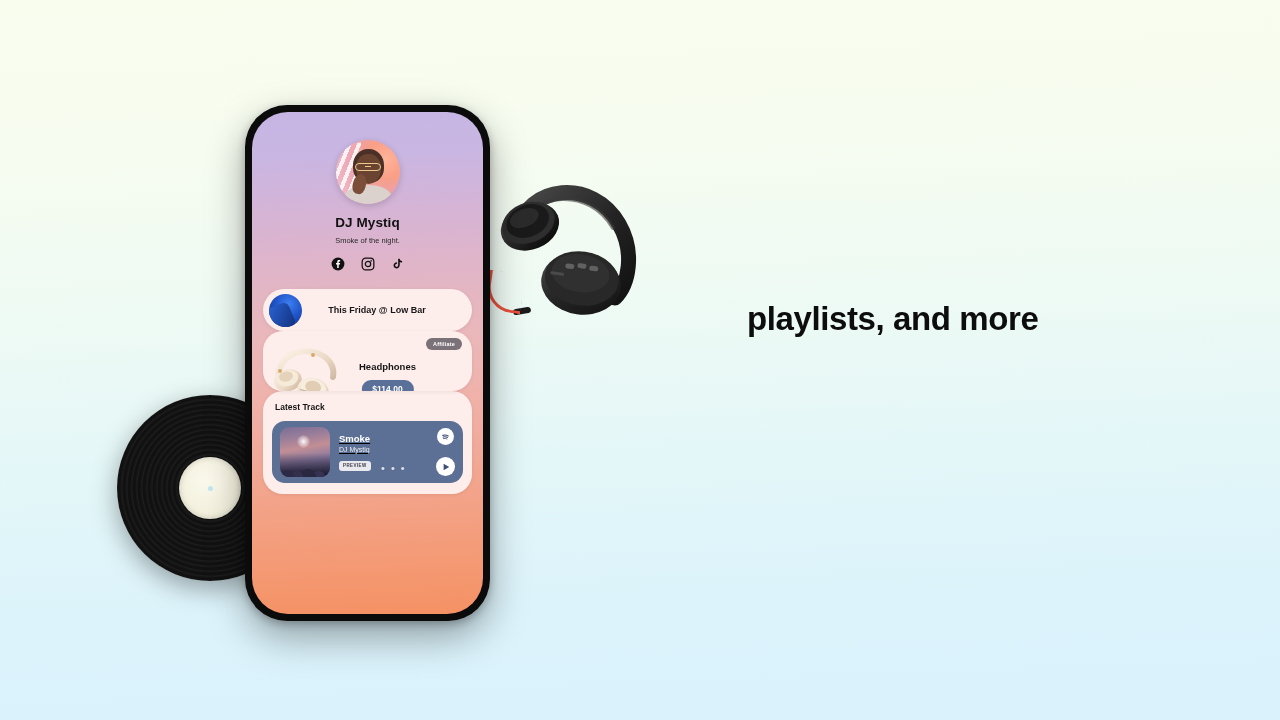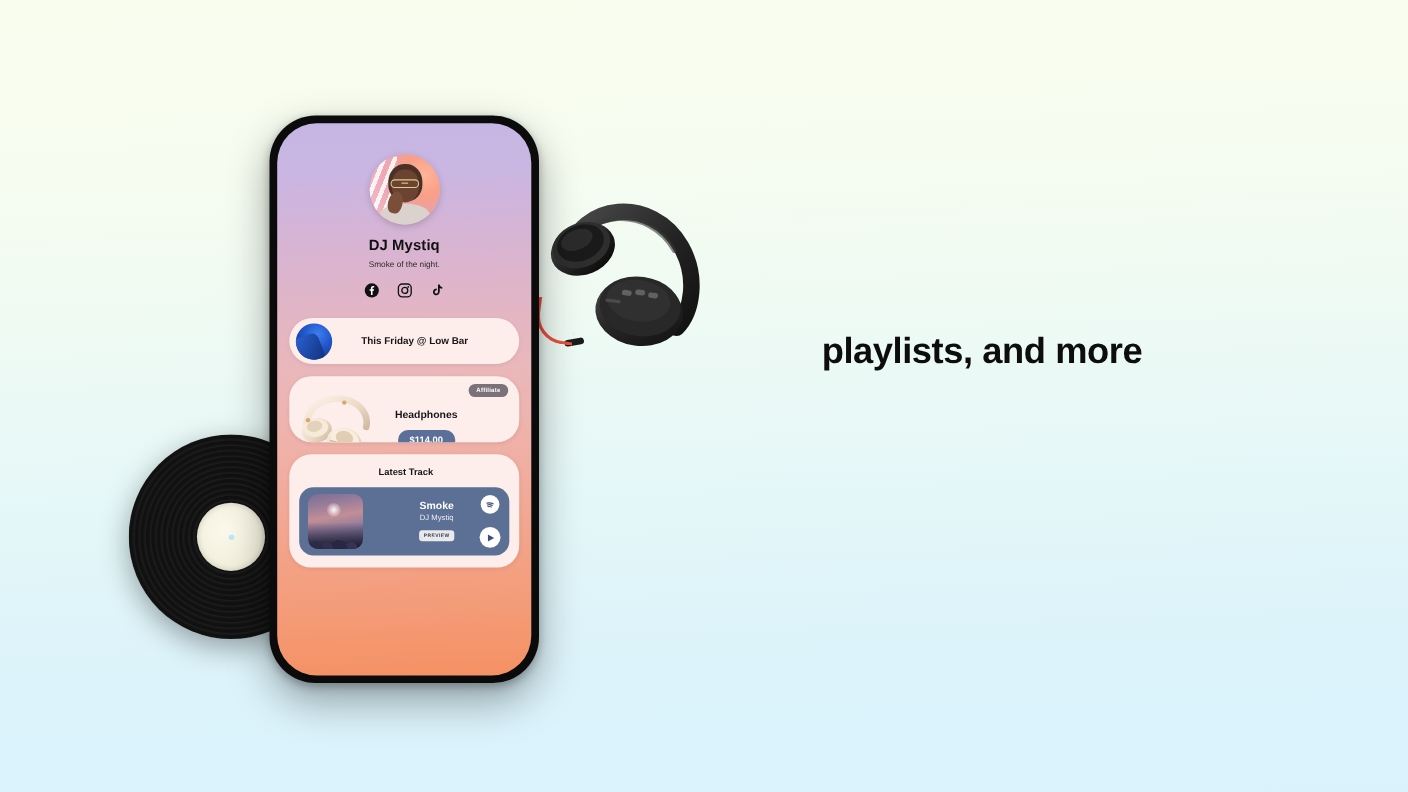--- a/index.html
+++ b/index.html
@@ -93,21 +93,21 @@
     border-radius:50% 50% 40% 40%; background:#7a4e38; transform:rotate(14deg);
   }
 
   .dj-name { text-align:center; margin-top:11px; font-size:13.5px; font-weight:bold; color:#111; letter-spacing:.1px; }
   .dj-bio { text-align:center; margin-top:6px; font-size:7.5px; color:#2a2a2a; }
 
   .socials { display:flex; justify-content:center; gap:16px; margin-top:12px; }
   .socials svg { display:block; }
 
   
-  .cards { margin-top:18px; display:flex; flex-direction:column; gap:11px; }
+  .cards { margin-top:18px; display:flex; flex-direction:column; }
 
   .link-card {
     background:#fdeeec; border-radius:22px; height:42px;
     display:flex; align-items:center; padding:0 6px; position:relative;
     box-shadow:0 1px 4px rgba(0,0,0,.07);
   }
   .link-thumb{
     width:33px; height:33px; border-radius:50%; flex:none; overflow:hidden; position:relative;
     background: radial-gradient(circle at 60% 30%, #3d7ff0 0%, #1f53c8 45%, #0c2d73 100%);
   }
@@ -138,21 +138,20 @@
   .price-pill{
     position:absolute; left:50%; top:49px; transform:translateX(-50%);
     margin-left:20px;
     background:#5a7099; color:#fff; font-size:8.5px; font-weight:bold;
     padding:4px 11px; border-radius:11px;text-align:right;
   }
 
   .track-card{
     background:#fdeeec; border-radius:20px; padding:9px 9px 11px;
     box-shadow:0 1px 4px rgba(0,0,0,.07);
-    text-align:center;
   }
   .track-head{ font-size:8.5px; font-weight:bold; color:#151515; margin:2px 0 9px 3px; }
   .player{
     background:#5c6f94; border-radius:13px; height:62px; position:relative;
     display:flex; align-items:center; padding:6px 8px;
   }
   .album-art{
     width:50px; height:50px; border-radius:9px; flex:none; position:relative; overflow:hidden;
     background: linear-gradient(170deg, #7a6d96 0%, #9a7e9a 22%, #c28e95 42%, #8e7b9e 64%, #4a4c6e 100%);
   }
@@ -162,21 +161,21 @@
   }
   .album-art::after{
     content:""; position:absolute; left:0; right:0; bottom:0; height:24px;
     background:
       radial-gradient(circle 7px at 14% 100%, #2c2a46 0 100%, transparent 100%),
       radial-gradient(circle 6px at 34% 100%, #332f4d 0 100%, transparent 100%),
       radial-gradient(circle 8px at 56% 100%, #2a2740 0 100%, transparent 100%),
       radial-gradient(circle 6px at 78% 100%, #373253 0 100%, transparent 100%),
       linear-gradient(180deg, transparent 0%, rgba(30,28,52,.55) 55%, rgba(22,20,40,.95) 100%);
   }
-  .track-meta{ margin-left:9px; flex:1; }
+  .track-meta{ margin-left:9px; flex:1;text-decoration:underline; }
   .track-title{ font-size:9.5px; font-weight:bold; color:#fff; }
   .track-artist{ font-size:7px; color:#edeef3; margin-top:2px; }
   .preview-badge{
     display:inline-block; margin-top:6px; background:#e9e9ee; color:#3a3a45;
     font-size:4.5px; font-weight:bold; letter-spacing:.4px;
     padding:2.5px 4px; border-radius:3px;
   }
   .dots{ position:absolute; left:109px; bottom:9px; color:#e2e4ea; font-size:11px; letter-spacing:1.5px; line-height:1; }
   .player-actions{ position:absolute; right:8px; top:7px; bottom:7px; display:flex; flex-direction:column; justify-content:space-between; align-items:center; }
   .round-btn{

